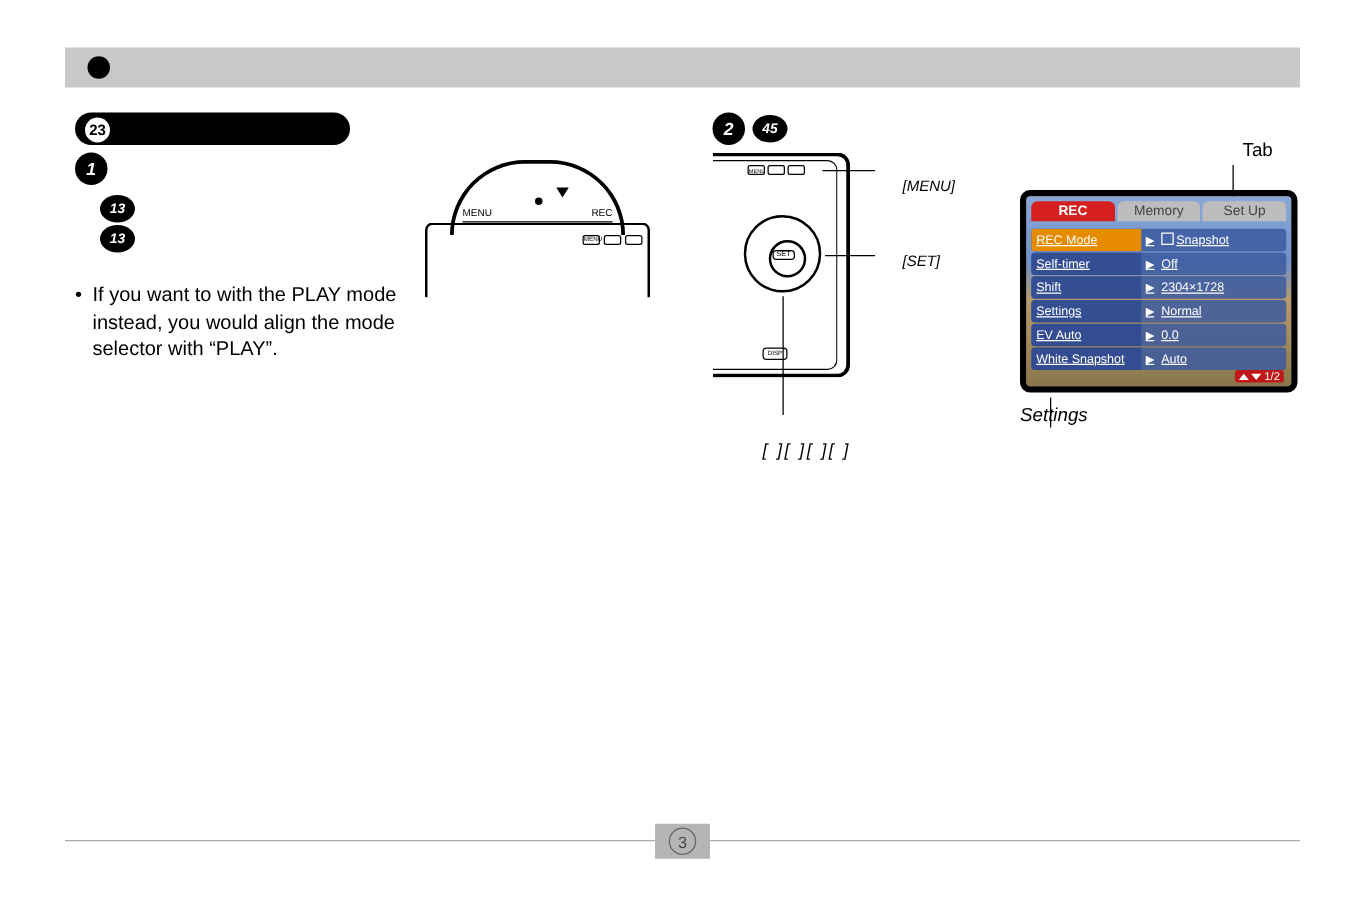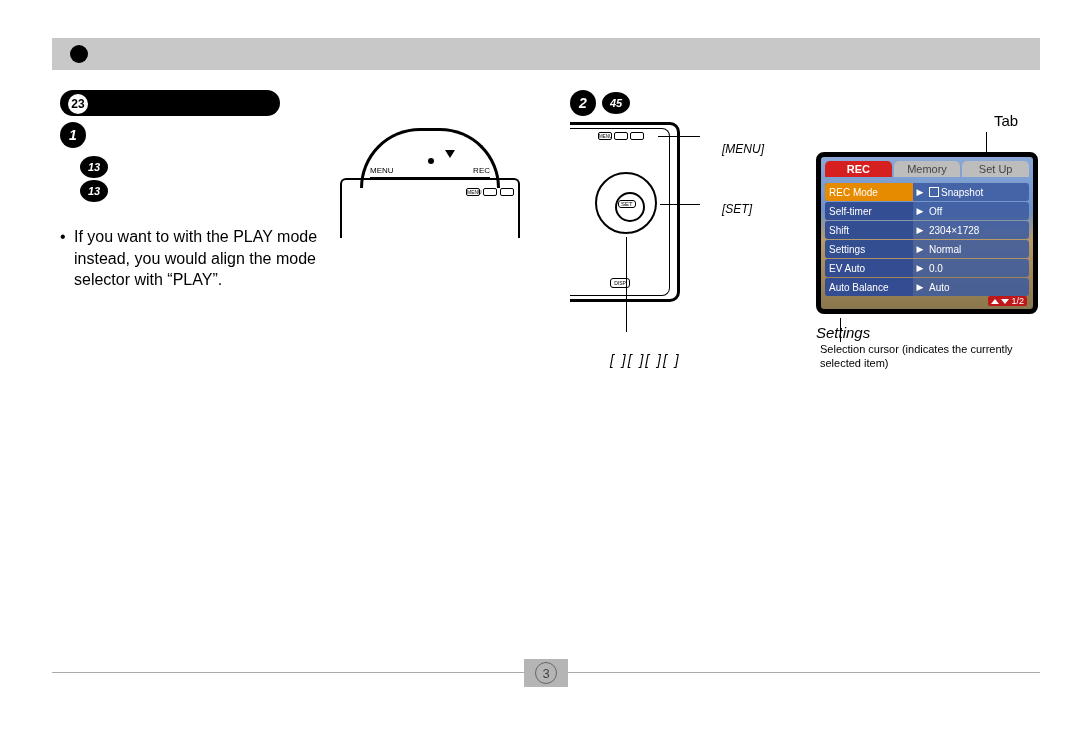--- a/index.html
+++ b/index.html
@@ -322,20 +322,21 @@
   .mrow {
     background: rgba(60,90,160,0.85);
     margin-bottom: 1px;
     height: 18px;
     display: flex;
     align-items: center;
     font-size: 10px;
     color: #fff;
     border-radius: 3px;
     overflow: hidden;
+    text-decoration: underline;
   }
   .mrow.sel .lname {
     background: #e68a00;
     color: #fff;
   }
   .lname {
     width: 88px;
     padding-left: 4px;
     height: 100%;
     display: flex;
@@ -526,34 +527,33 @@
               <div class="lname">Settings</div>
               <div class="arrow-cell">▶</div>
               <div class="val">Normal</div>
             </div>
             <div class="mrow">
               <div class="lname">EV Auto</div>
               <div class="arrow-cell">▶</div>
               <div class="val">0.0</div>
             </div>
             <div class="mrow">
-              <div class="lname">Auto Balance</div>
+              <div class="lname">White Snapshot</div>
               <div class="arrow-cell">▶</div>
               <div class="val">Auto</div>
             </div>
           </div>
         <div class="page-ind">
           <span class="t"></span>
           <span class="b"></span>
           <span>1/2</span>
         </div>
       </div>
       <div class="lead-line set-lead"></div>
       <div class="settings-lbl">Settings</div>
-      <div class="settings-note">Selection cursor (indicates the currently selected item)</div>
     </div>
   </div>
 </div>
 
 <div class="footer">
   <div class="footer-box">
     <div class="footer-circ">
       <span>3</span>
     </div>
   </div>

